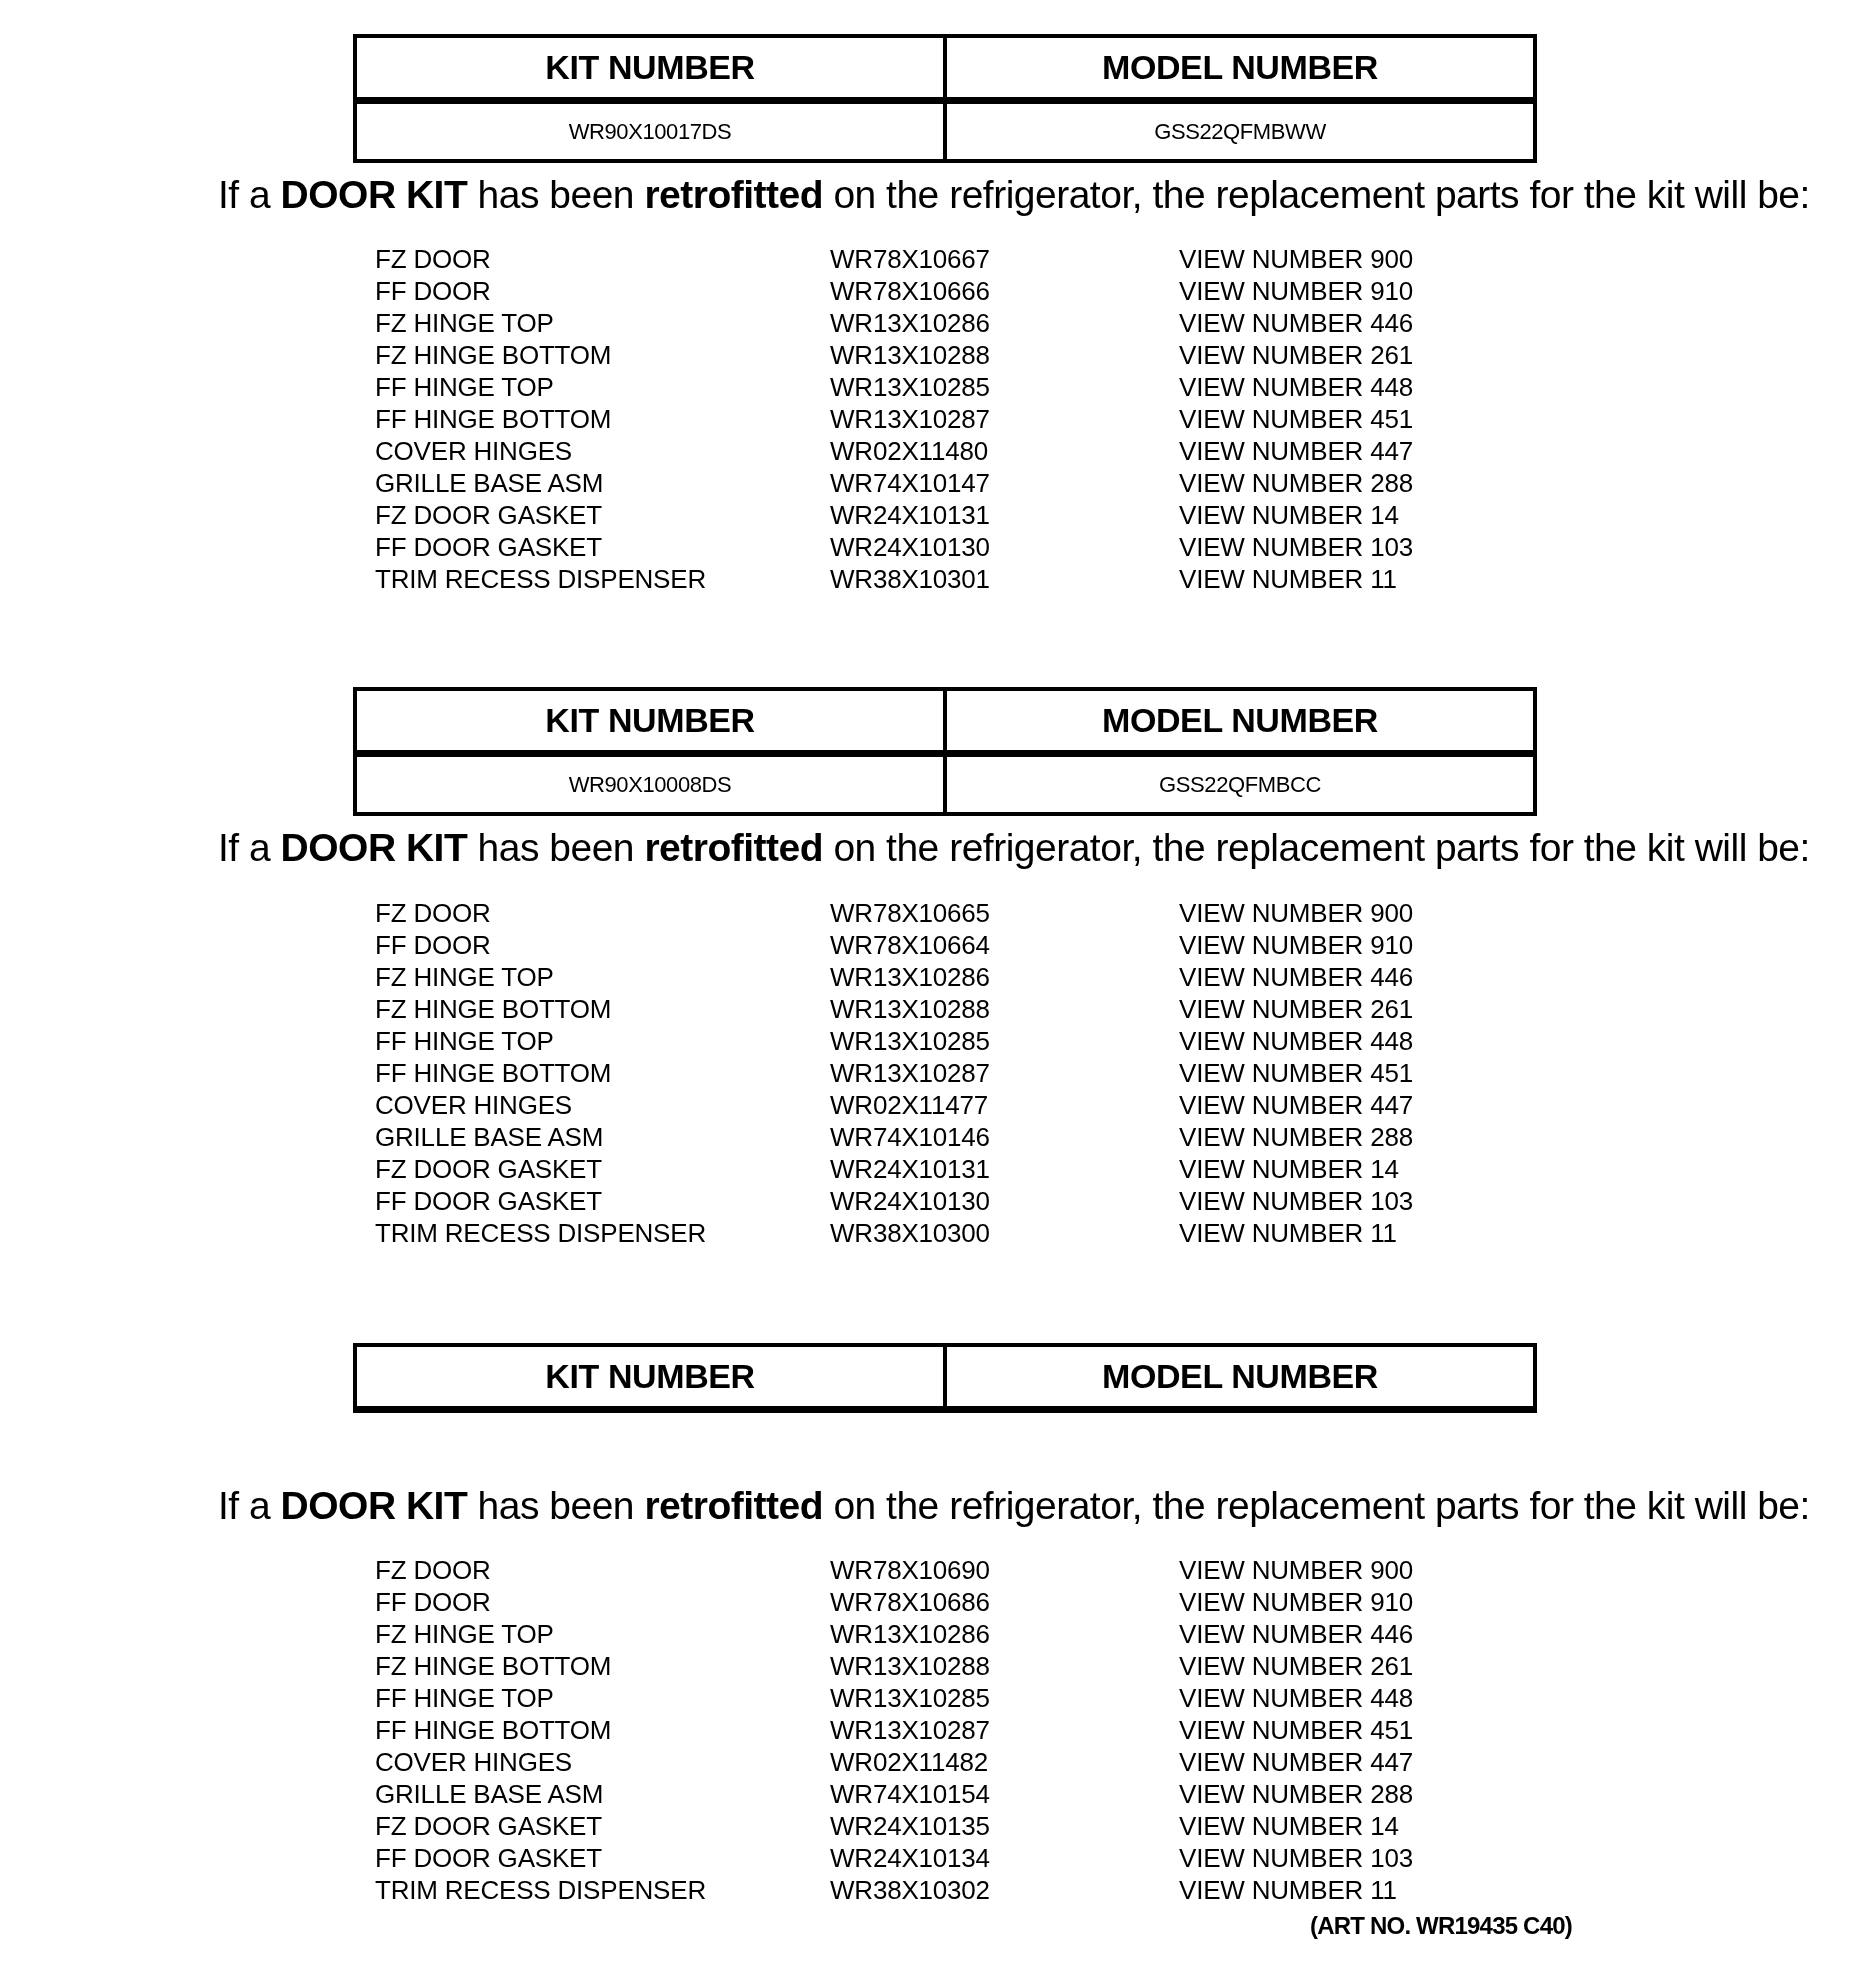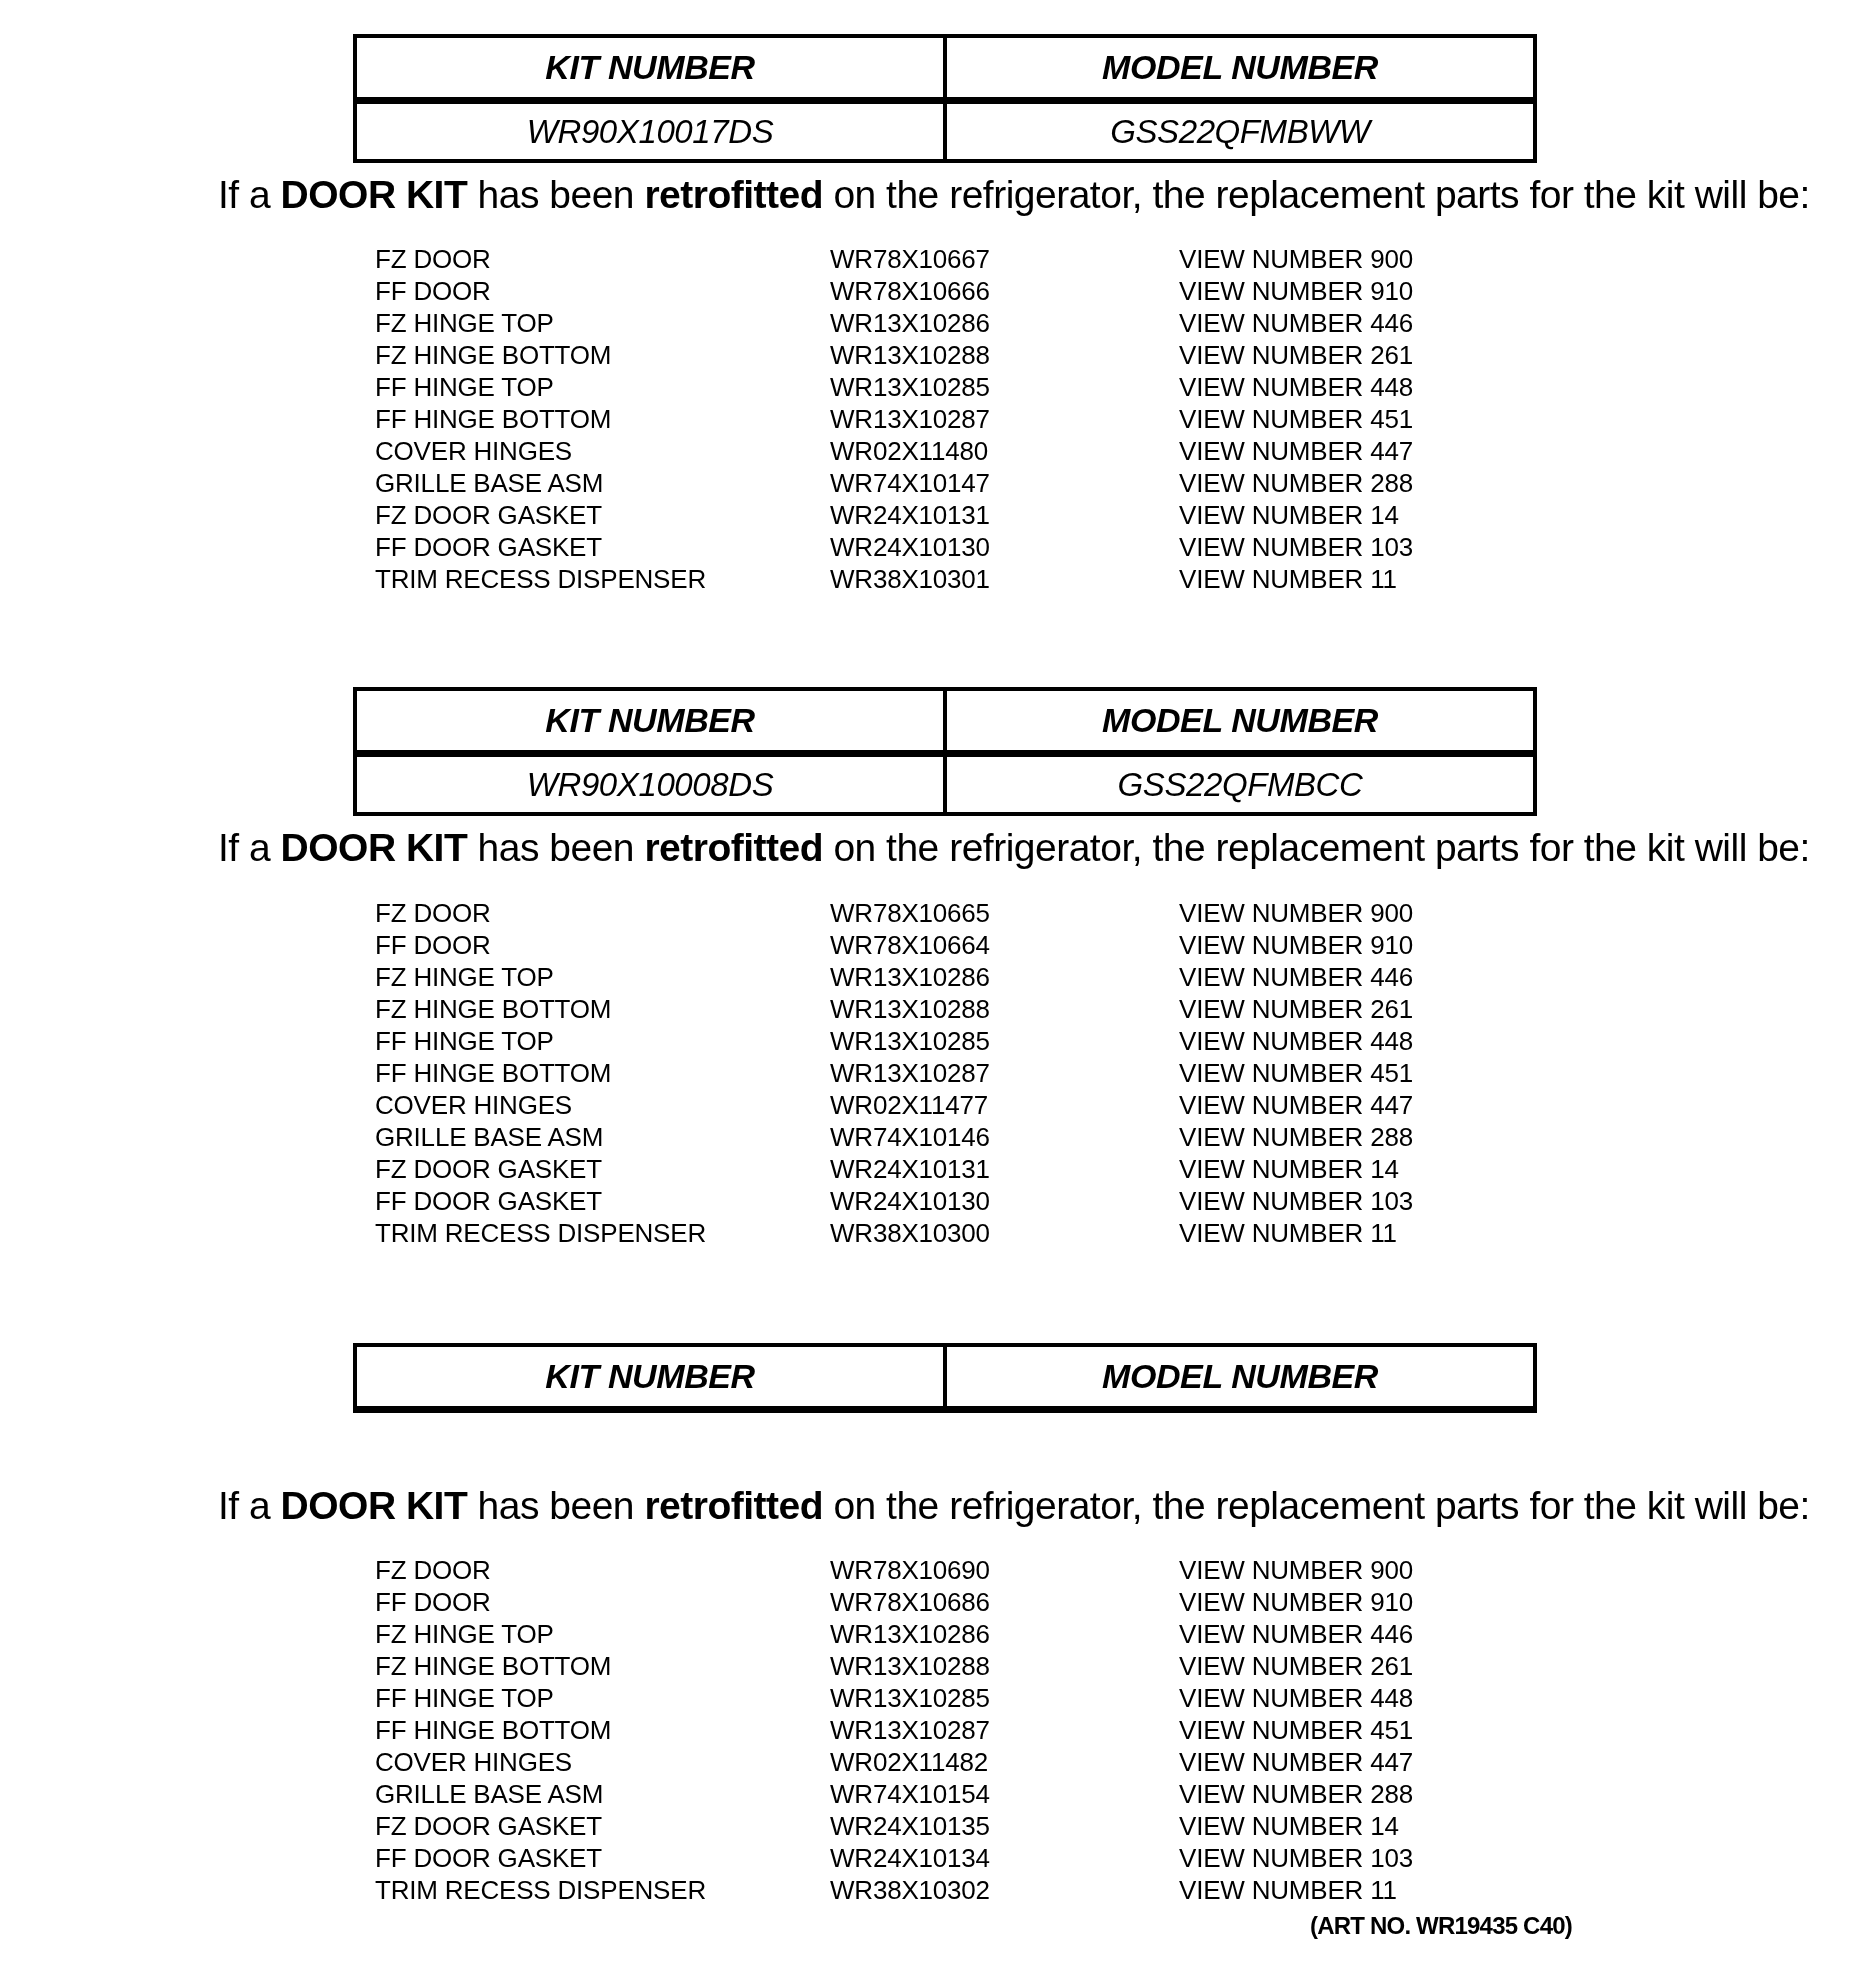--- a/index.html
+++ b/index.html
@@ -14,40 +14,39 @@
   }
 
   
   .kit-table {
     position: absolute;
     left: 353px;
     width: 1184px;
     border-collapse: collapse;
     table-layout: fixed;
     background: #fff;
-    font-style: italic;
   }
   .kit-table th, .kit-table td {
     border: 4px solid #000;
     text-align: center;
     vertical-align: middle;
     padding: 0;
     white-space: nowrap;
   }
   .kit-table { border: 4.8px solid #000; }
   .kit-table th {
     height: 59px;
     font-size: 34px;
     font-weight: bold;
     letter-spacing: -0.4px;
     border-bottom-width: 7.2px;
   }
   .kit-table td {
     height: 55px;
-    font-size: 33px;
+    font-size: 22px;
     font-weight: normal;
     letter-spacing: -0.4px;
   }
 
   
   .intro {
     position: absolute;
     left: 218px;
     font-size: 39px;
     line-height: 38px;

